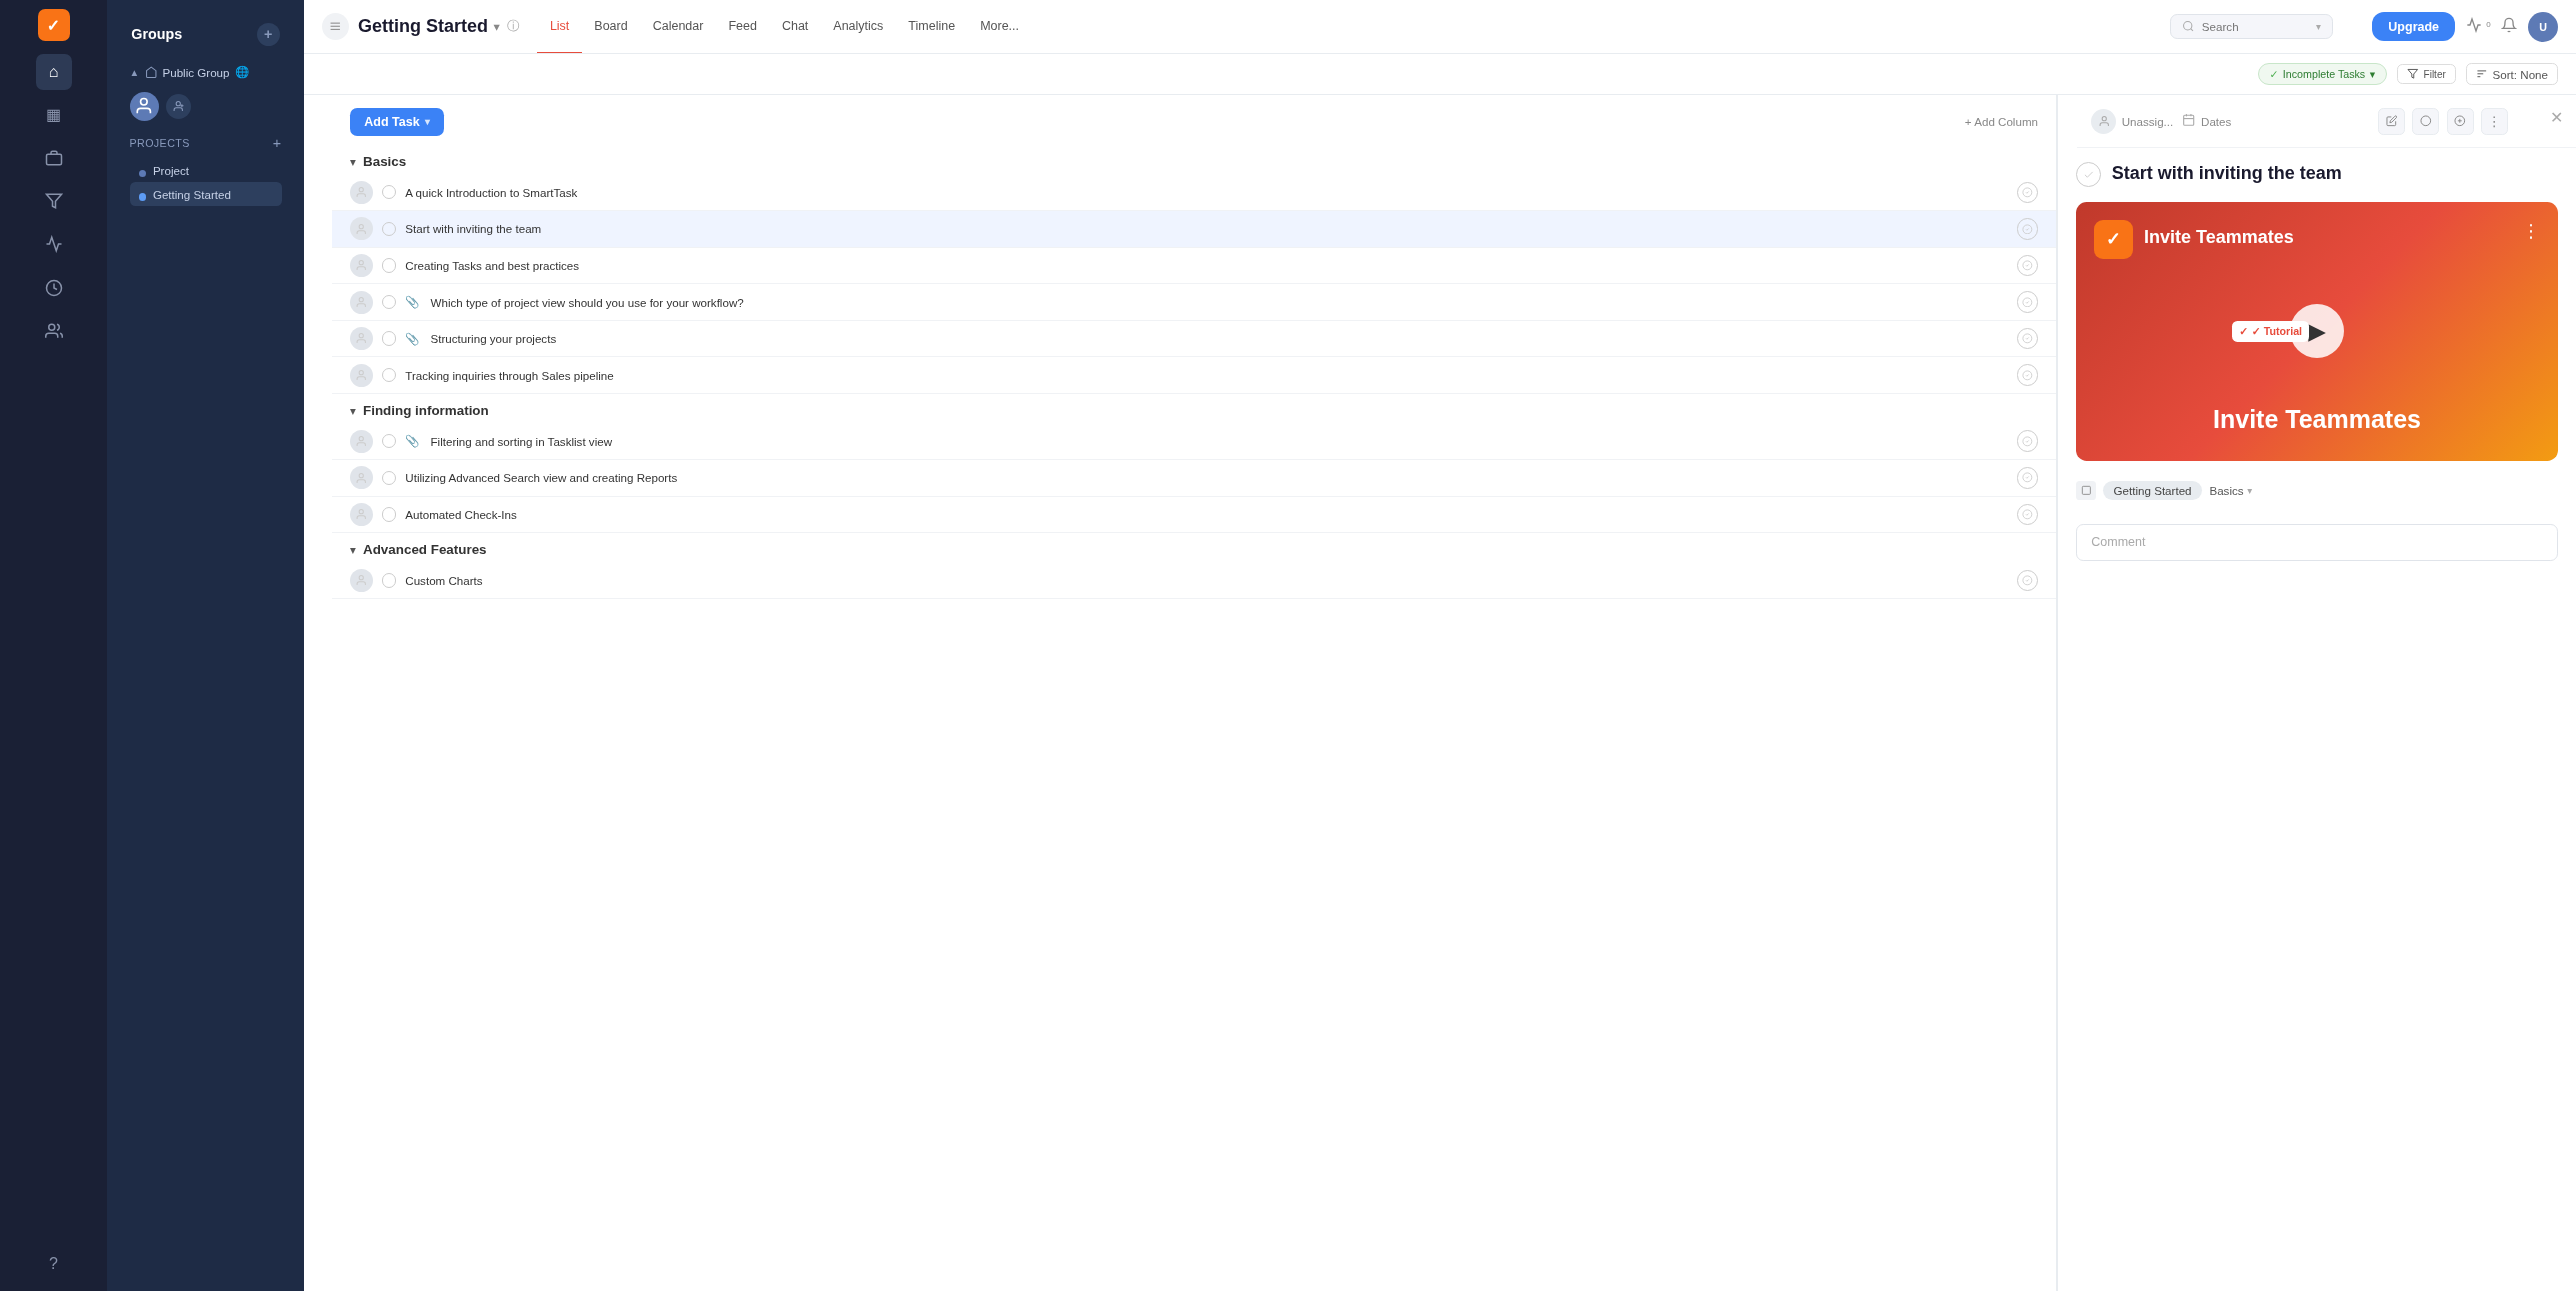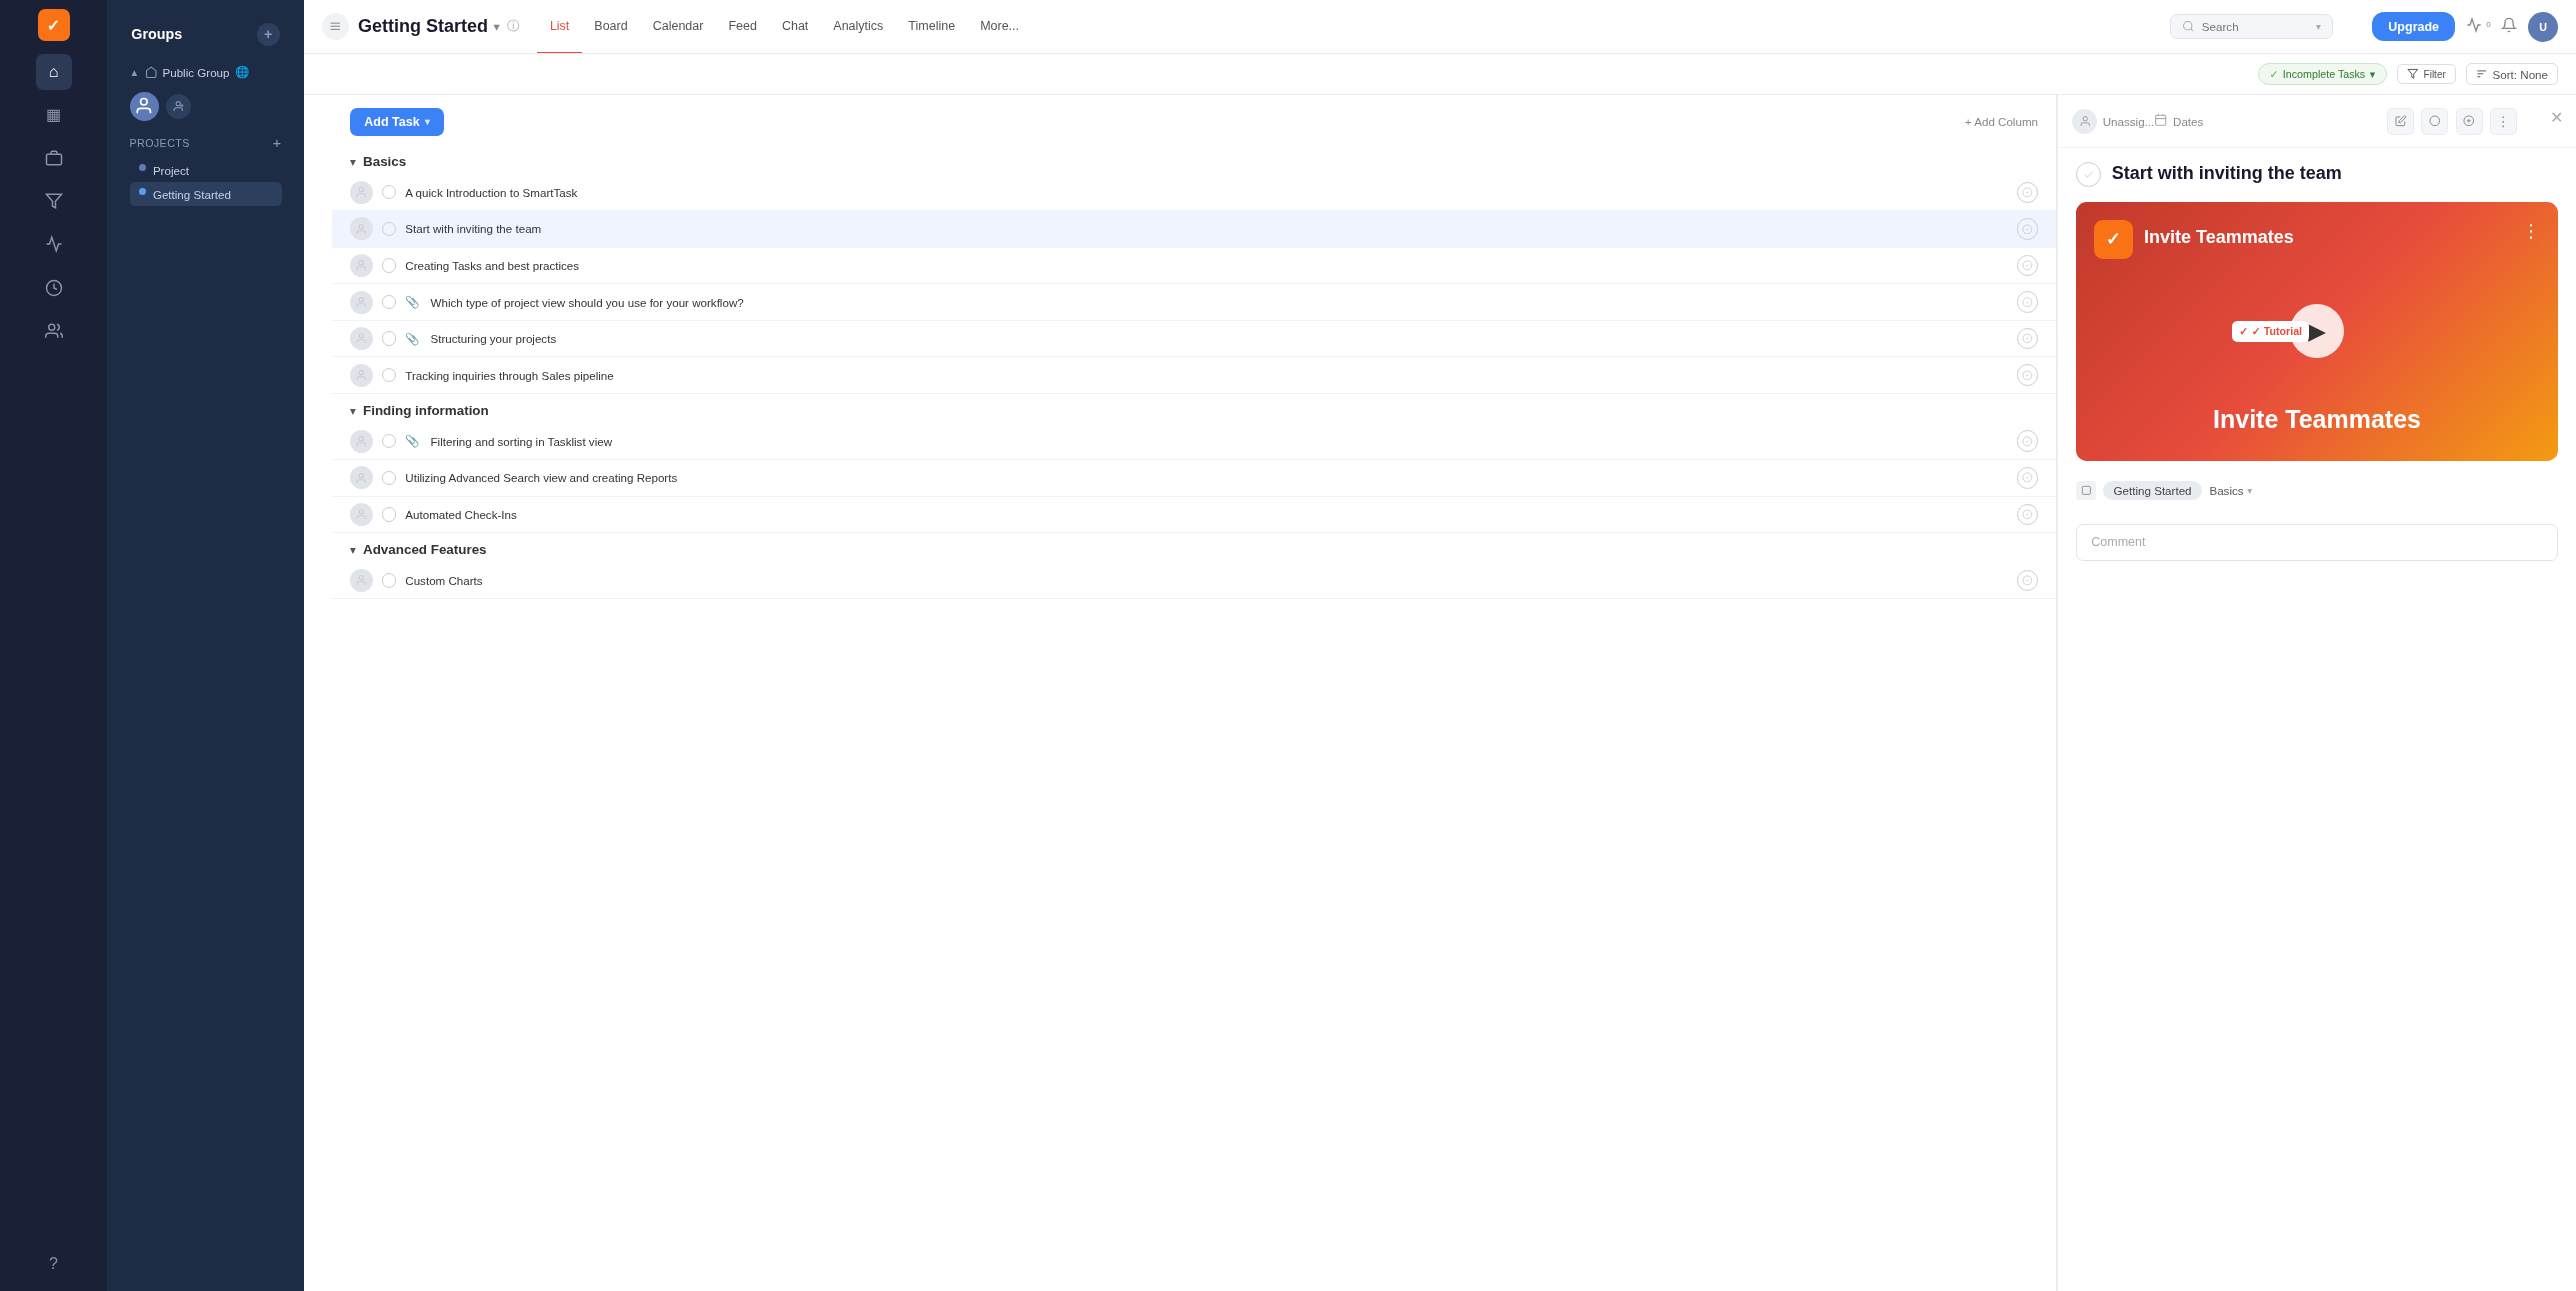--- a/index.html
+++ b/index.html
@@ -18,21 +18,21 @@
     .groups-header-btn { width: 23px; height: 23px; background: #2d3f5e; border-radius: 50%; display: flex; align-items: center; justify-content: center; color: #8899bb; font-size: 14.3px; cursor: pointer; }
     .public-group-row { display: flex; align-items: center; justify-content: space-between; padding: 7.2px 12.5px; color: #c5d0e6; font-size: 11.6px; cursor: pointer; }
     .public-group-row .left { display: flex; align-items: center; gap: 5.4px; }
     .public-group-row .left span.arrow { color: #8899bb; font-size: 9.8px; }
     .avatar-row { padding: 5.4px 12.5px; display: flex; align-items: center; gap: 7.2px; }
     .avatar-circle { width: 29px; height: 29px; border-radius: 50%; background: #5d7ab5; overflow: hidden; display: flex; align-items: center; justify-content: center; color: white; font-size: 10.7px; font-weight: bold; }
     .add-member-btn { width: 25px; height: 25px; background: #2d3f5e; border-radius: 50%; display: flex; align-items: center; justify-content: center; color: #8899bb; font-size: 14.3px; cursor: pointer; }
     .projects-section { padding: 9px 12.5px 5.4px; }
     .projects-header { display: flex; align-items: center; justify-content: space-between; color: #8899bb; font-size: 10.7px; text-transform: uppercase; letter-spacing: 0.4px; margin-bottom: 7.2px; }
     .projects-add { color: #8899bb; font-size: 14.3px; cursor: pointer; }
-    .project-item { display: flex; align-items: flex-start; gap: 7.2px; padding: 5.4px 9px; color: #c5d0e6; font-size: 11.6px; cursor: pointer; border-radius: 5.4px; }
+    .project-item { display: flex; align-items: flex-end; gap: 7.2px; padding: 5.4px 9px; color: #c5d0e6; font-size: 11.6px; cursor: pointer; border-radius: 5.4px; }
     .project-item .dot { width: 7.2px; height: 7.2px; border-radius: 50%; background: #5d7ab5; flex-shrink: 0; }
     .project-item.active { background: #2d3f5e; }
     .project-item.active .dot { background: #5d9cf5; }
 
     
     .main-area { flex: 1; display: flex; flex-direction: column; overflow: hidden; background: white; }
 
     
     .topbar { display: flex; align-items: center; padding: 0 18px; height: 54px; border-bottom: 0.9px solid #e8ecf0; background: white; position: relative; }
     .topbar-collapse-btn { width: 27px; height: 27px; background: #f0f2f5; border-radius: 50%; display: flex; align-items: center; justify-content: center; color: #888; font-size: 12.5px; cursor: pointer; margin-right: 9px; }
@@ -75,21 +75,21 @@
     .task-row { display: flex; align-items: center; padding: 6.3px 18px; border-bottom: 0.9px solid #f0f2f5; gap: 9px; cursor: pointer; }
     .task-row.active { background: #eff4ff; }
     .task-avatar { width: 23px; height: 23px; border-radius: 50%; background: #e0e4ea; display: flex; align-items: center; justify-content: center; color: #aaa; font-size: 12.5px; flex-shrink: 0; }
     .task-checkbox { width: 14.3px; height: 14.3px; border: 1.3px solid #ccc; border-radius: 50%; flex-shrink: 0; display: flex; align-items: center; justify-content: center; }
     .task-name { flex: 1; color: #333; font-size: 11.6px; }
     .task-attachment { color: #aaa; font-size: 11.6px; margin-right: 1.8px; }
     .task-check { width: 21.5px; height: 21.5px; border-radius: 50%; border: 1.3px solid #ccc; display: flex; align-items: center; justify-content: center; color: #ccc; font-size: 11.6px; flex-shrink: 0; }
 
     
     .detail-panel { width: 519px; background: white; display: flex; flex-direction: column; flex-shrink: 0; overflow-y: auto; border-left: 0.9px solid #e8ecf0; position: relative; }
-    .detail-topbar { display: flex; align-items: center; padding: 12.5px 14.3px; border-bottom: 0.9px solid #f0f2f5; }
+    .detail-topbar { display: flex; align-items: center; padding: 12.5px 14.3px; gap: 9px; border-bottom: 0.9px solid #f0f2f5; margin-left: 19px; }
     .detail-assign { display: flex; align-items: center; gap: 5.4px; color: #888; font-size: 11.6px; cursor: pointer; }
     .detail-assign-icon { width: 25px; height: 25px; border-radius: 50%; background: #e8ecf0; display: flex; align-items: center; justify-content: center; color: #aaa; font-size: 12.5px; }
     .detail-dates { display: flex; align-items: center; gap: 5.4px; color: #888; font-size: 11.6px; cursor: pointer; }
     .detail-dates-icon { color: #aaa; font-size: 13.4px; }
     .detail-actions { margin-left: auto; display: flex; align-items: center; gap: 7.2px; }
     .detail-action-btn { width: 27px; height: 27px; border-radius: 5.4px; background: #f5f6fa; display: flex; align-items: center; justify-content: center; color: #888; font-size: 13.4px; cursor: pointer; border: 0.9px solid #e8ecf0; }
     .detail-close { position: absolute; top: 12.5px; right: 12.5px; color: #aaa; font-size: 16px; cursor: pointer; background: none; border: none; }
 
     
     .video-container { margin: 9px 18px; border-radius: 10.7px; overflow: hidden; background: linear-gradient(135deg, #c0392b, #e74c3c, #f39c12); height: 259px; display: flex; align-items: center; justify-content: center; position: relative; }

